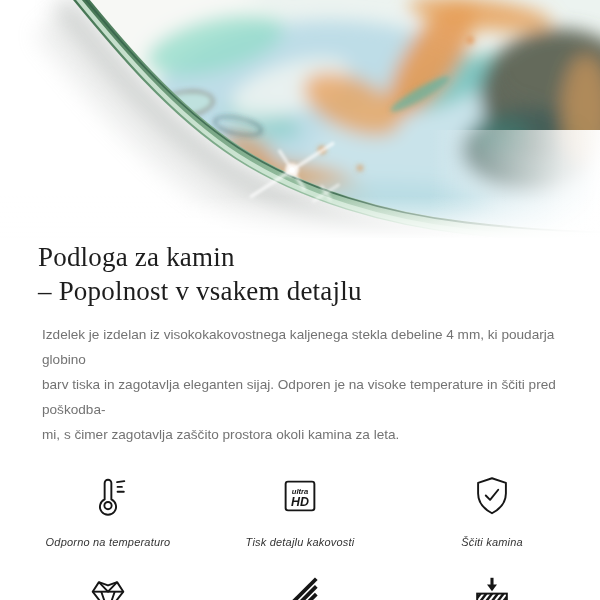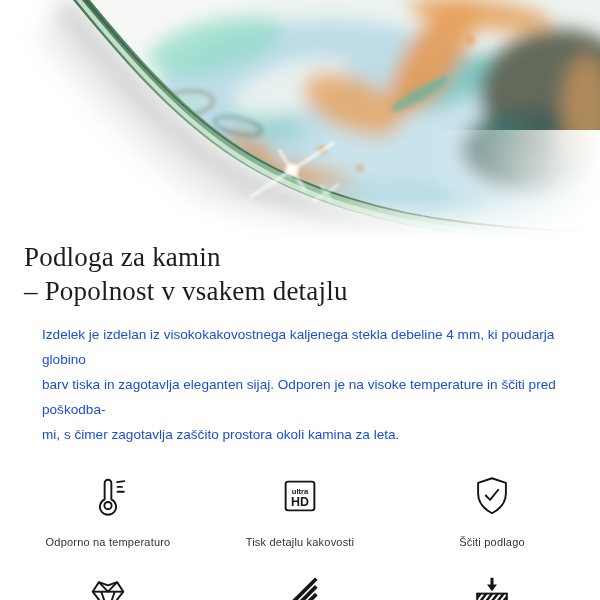--- a/index.html
+++ b/index.html
@@ -2,36 +2,36 @@
 <html><head>
 <meta charset="utf-8">
 <style>
   html,body{margin:0;padding:0;}
   body{
     width:600px;height:600px;background:#ffffff;overflow:hidden;
     font-family:"Liberation Sans","DejaVu Sans",sans-serif;color:#3a3a3a;
   }
   .hero{display:block;width:600px;height:238px;}
   h1.title{
-    margin:0;padding:2px 42px 0 24px;
+    margin:0;padding:2px 42px 0 38px;
     font-family:"Liberation Serif","DejaVu Serif",serif;
     font-weight:400;font-size:27px;line-height:34px;color:#1d1d1d;
     white-space:pre-line;letter-spacing:0.2px;
   }
   p.desc{
     margin:14px 42px 0 42px;
-    font-size:13.6px;line-height:25px;color:#1d4ed8;
+    font-size:13.6px;line-height:25px;color:#737373;
     white-space:pre-line;
   }
   .features{
     margin-top:26px;padding:0 12px;
     display:grid;grid-template-columns:1fr 1fr 1fr;row-gap:24px;
   }
   .feature{
-    display:flex;flex-direction:column;align-items:center;text-align:center;
+    display:flex;flex-direction:column;align-items:center;text-align:center;font-style:italic;
   }
   .feature .ficon{width:46px;height:46px;}
   .feature .flabel{
     margin-top:17px;font-size:11px;color:#343434;letter-spacing:0.2px;line-height:13px;
   }
   .ic{stroke:#161616;fill:none;stroke-width:2;}
 </style>
 </head>
 <body>
 
@@ -157,21 +157,21 @@
       <text x="24" y="34" text-anchor="middle" font-family="Liberation Sans, sans-serif" font-size="13" font-weight="700" fill="#161616">HD</text>
     </svg>
     <div class="flabel">Tisk detajlu kakovosti</div>
   </div>
 
   <div class="feature">
     <svg class="ficon" viewBox="0 0 48 48">
       <path class="ic" stroke-width="2.2" stroke-linejoin="round" d="M24,5.5 L38.5,10.3 V21.5 C38.5,31 32.5,37.6 24,42 C15.5,37.6 9.5,31 9.5,21.5 V10.3 Z"></path>
       <path class="ic" stroke-width="2.2" stroke-linecap="round" stroke-linejoin="round" d="M17.5,23.5 L22,28 L30.5,17.5"></path>
     </svg>
-    <div class="flabel">Ščiti podlago</div>
+    <div class="flabel">Ščiti kamina</div>
   </div>
 
   <div class="feature">
     <svg class="ficon" viewBox="0 0 48 48">
       <g class="ic" stroke-width="1.8" stroke-linejoin="round">
         <path d="M8,19.5 L14.5,9.5 L24,13 L33.5,9.5 L40,19.5 L24,40 Z"></path>
         <path d="M8,19.5 H40"></path>
         <path d="M14.5,9.5 L24,19.5 L33.5,9.5"></path>
         <path d="M17,19.5 L24,40 M31,19.5 L24,40"></path>
       </g>

